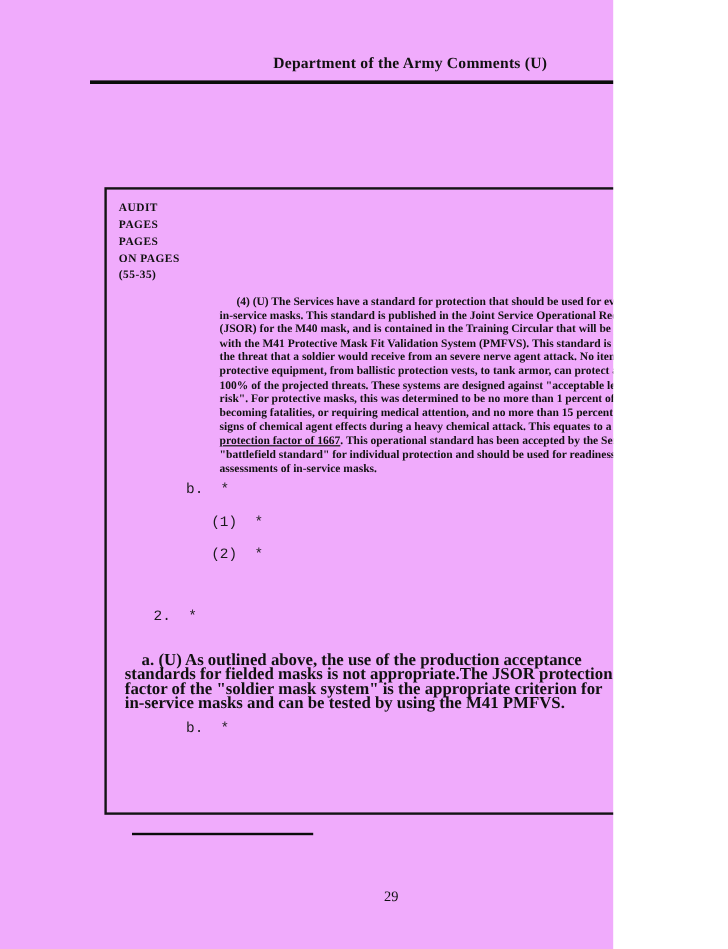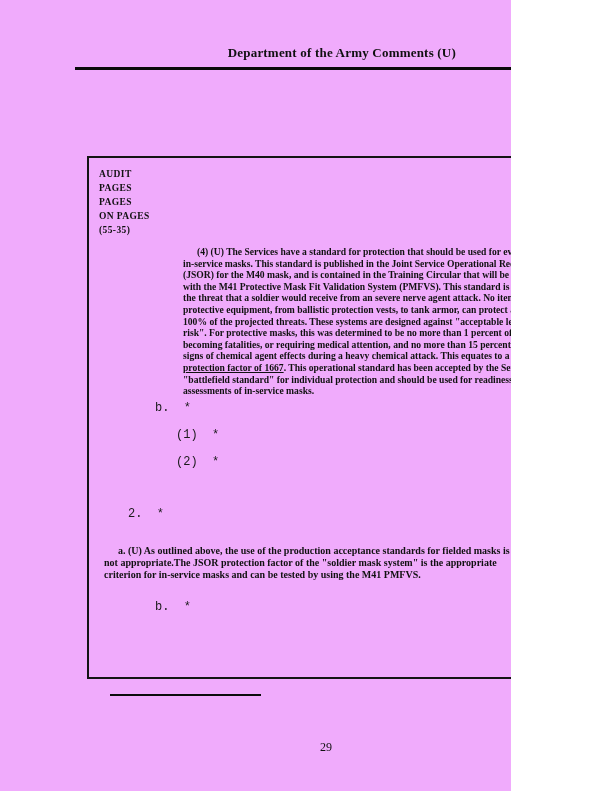--- a/index.html
+++ b/index.html
@@ -61,21 +61,21 @@
   }
   .item-b1   { left:66px;  top:243px; }
   .item-b1-1 { left:87px;  top:270px; }
   .item-b1-2 { left:87px;  top:297px; }
   .item-2    { left:39px;  top:349px; }
   .item-b2   { left:66px;  top:442px; }
   .para-a {
     position:absolute;
     left:15px; top:387px;
     width:414px;
-    font-size:10px;
+    font-size:14px;
     line-height:12px;
     font-weight:bold;
     text-indent:14px;
     text-align:left;
   }
   .footnote-rule {
     position:absolute;
     left:110px; top:694px;
     width:151px; height:2px;
     background:#0b0b0b;

